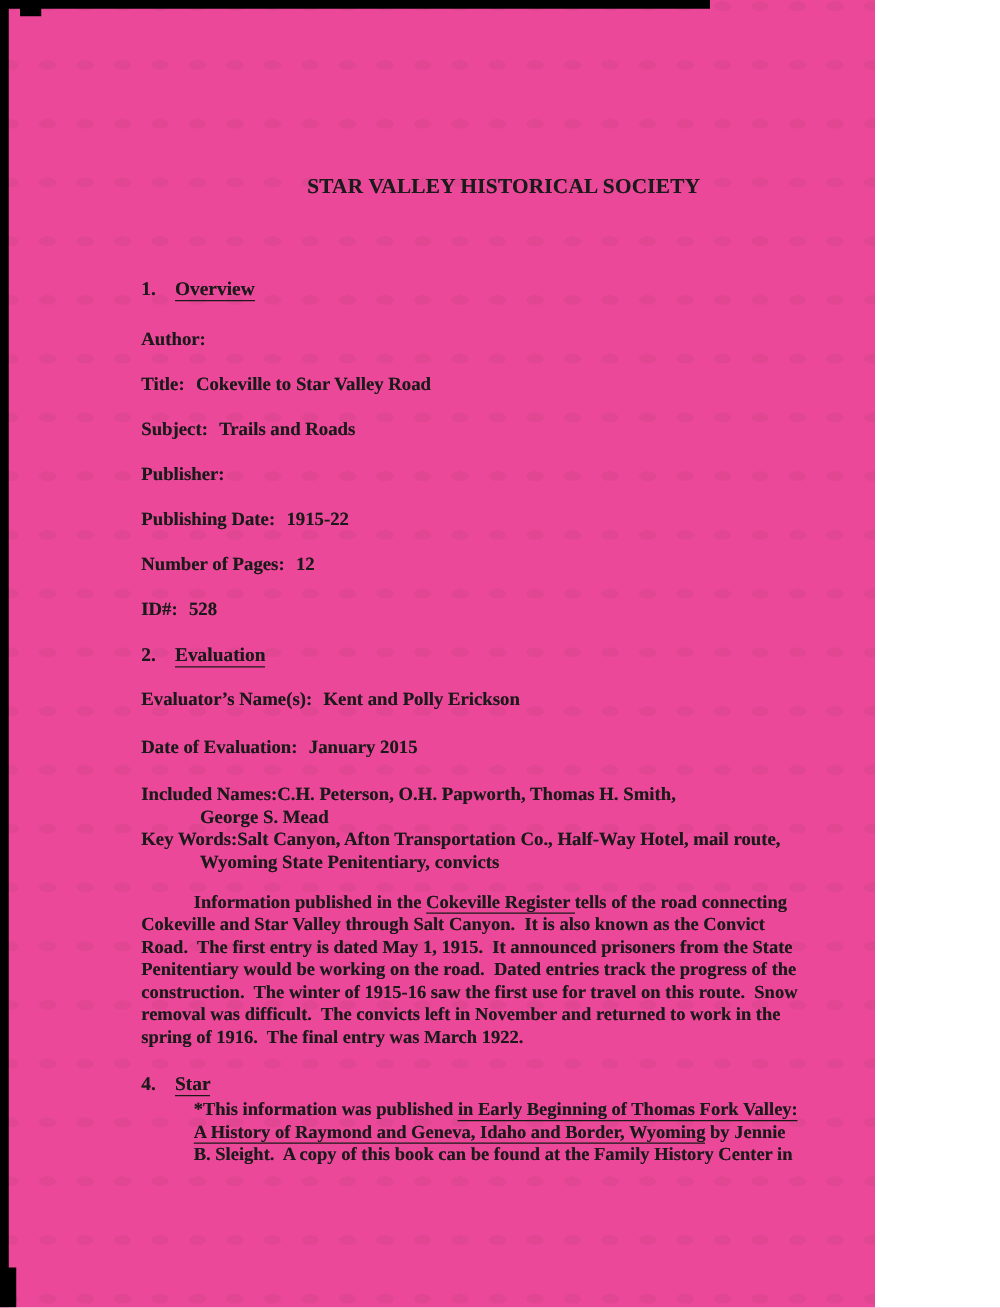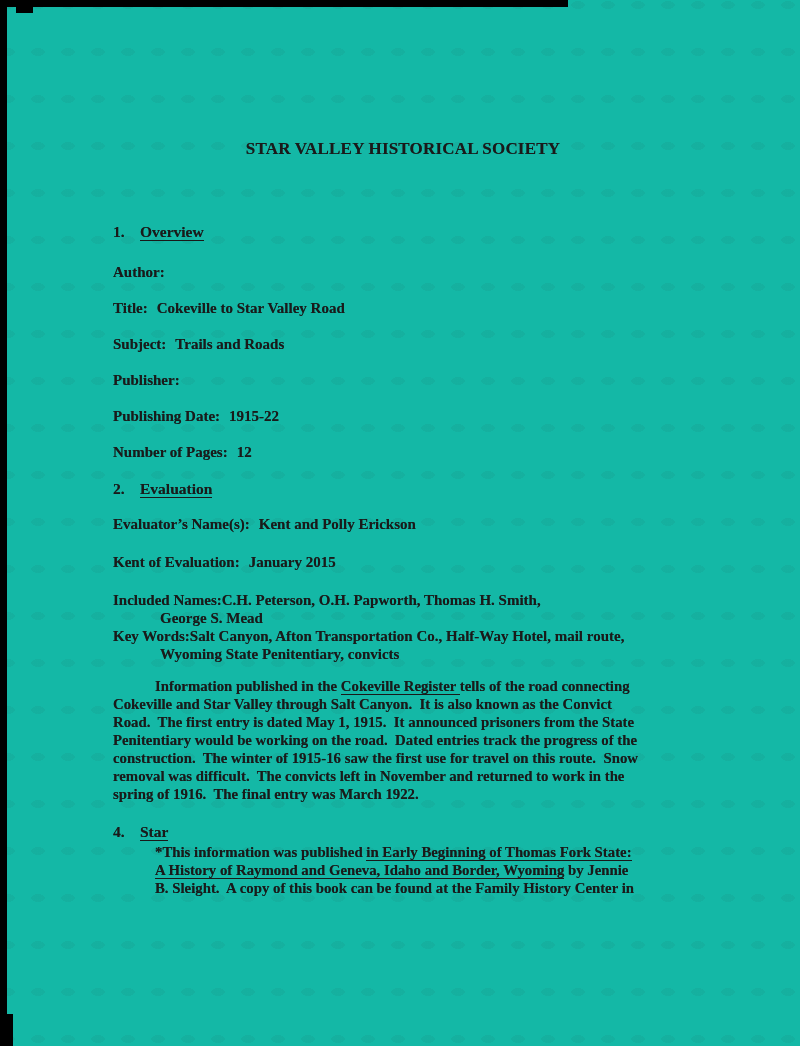--- a/index.html
+++ b/index.html
@@ -1,21 +1,21 @@
 <!DOCTYPE html>
 <html><head>
 <meta charset="utf-8">
 <style>
   html, body { margin: 0; padding: 0; background: #ffffff; }
 
   .page {
     position: relative;
-    width: 800px;
+    width: 700px;
     height: 1046px;
-    background: #14b8a6;
+    background: #ec4899;
     overflow: hidden;
     font-family: "Liberation Serif", "DejaVu Serif", serif;
     font-weight: 700;
     color: #1a1a1a;
   }
 
   
   .page::before {
     content: "";
     position: absolute;
@@ -100,33 +100,34 @@
     <div class="field"><span class="lbl">Title:</span><span class="val">Cokeville to Star Valley Road</span></div>
 
     <div class="field"><span class="lbl">Subject:</span><span class="val">Trails and Roads</span></div>
 
     <div class="field"><span class="lbl">Publisher:</span><span class="val"></span></div>
 
     <div class="field"><span class="lbl">Publishing Date:</span><span class="val">1915-22</span></div>
 
     <div class="field"><span class="lbl">Number of Pages:</span><span class="val">12</span></div>
 
+    <div class="field"><span class="lbl">ID#:</span><span class="val">528</span></div>
 
 
     <div class="heading h-evaluation"><span class="sec-num">2.</span><span class="u">Evaluation</span></div>
 
     <div class="field f-evaluator"><span class="lbl">Evaluator’s Name(s):</span><span class="val">Kent and Polly Erickson</span></div>
 
-    <div class="field f-date"><span class="lbl">Kent of Evaluation:</span><span class="val">January 2015</span></div>
+    <div class="field f-date"><span class="lbl">Date of Evaluation:</span><span class="val">January 2015</span></div>
 
     <div class="multiline f-included"><span class="lbl">Included Names:</span><span class="val">C.H. Peterson, O.H. Papworth, Thomas H. Smith,</span><br><span class="cont">George S. Mead</span></div>
 
     <div class="multiline f-keywords"><span class="lbl">Key Words:</span><span class="val">Salt Canyon, Afton Transportation Co., Half-Way Hotel, mail route,</span><br><span class="cont">Wyoming State Penitentiary, convicts</span></div>
 
 
     <p class="para para-synopsis"><span>Information published in the </span><span class="u">Cokeville Register </span><span>tells of the road connecting</span><br><span>Cokeville and Star Valley through Salt Canyon.  It is also known as the Convict</span><br><span>Road.  The first entry is dated May 1, 1915.  It announced prisoners from the State</span><br><span>Penitentiary would be working on the road.  Dated entries track the progress of the</span><br><span>construction.  The winter of 1915-16 saw the first use for travel on this route.  Snow</span><br><span>removal was difficult.  The convicts left in November and returned to work in the</span><br><span>spring of 1916.  The final entry was March 1922.</span></p>
 
     <div class="heading h-other"><span class="sec-num">4.</span><span class="u">Star</span></div>
 
-    <p class="para para-other"><span>*This information was published </span><span class="u">in Early Beginning of Thomas Fork State:</span><br><span class="u">A History of Raymond and Geneva, Idaho and Border, Wyoming</span><span> by Jennie</span><br><span>B. Sleight.  A copy of this book can be found at the Family History Center in</span><br></p>
+    <p class="para para-other"><span>*This information was published </span><span class="u">in Early Beginning of Thomas Fork Valley:</span><br><span class="u">A History of Raymond and Geneva, Idaho and Border, Wyoming</span><span> by Jennie</span><br><span>B. Sleight.  A copy of this book can be found at the Family History Center in</span><br></p>
 
   </div>
 </div>
 
 </body></html>

